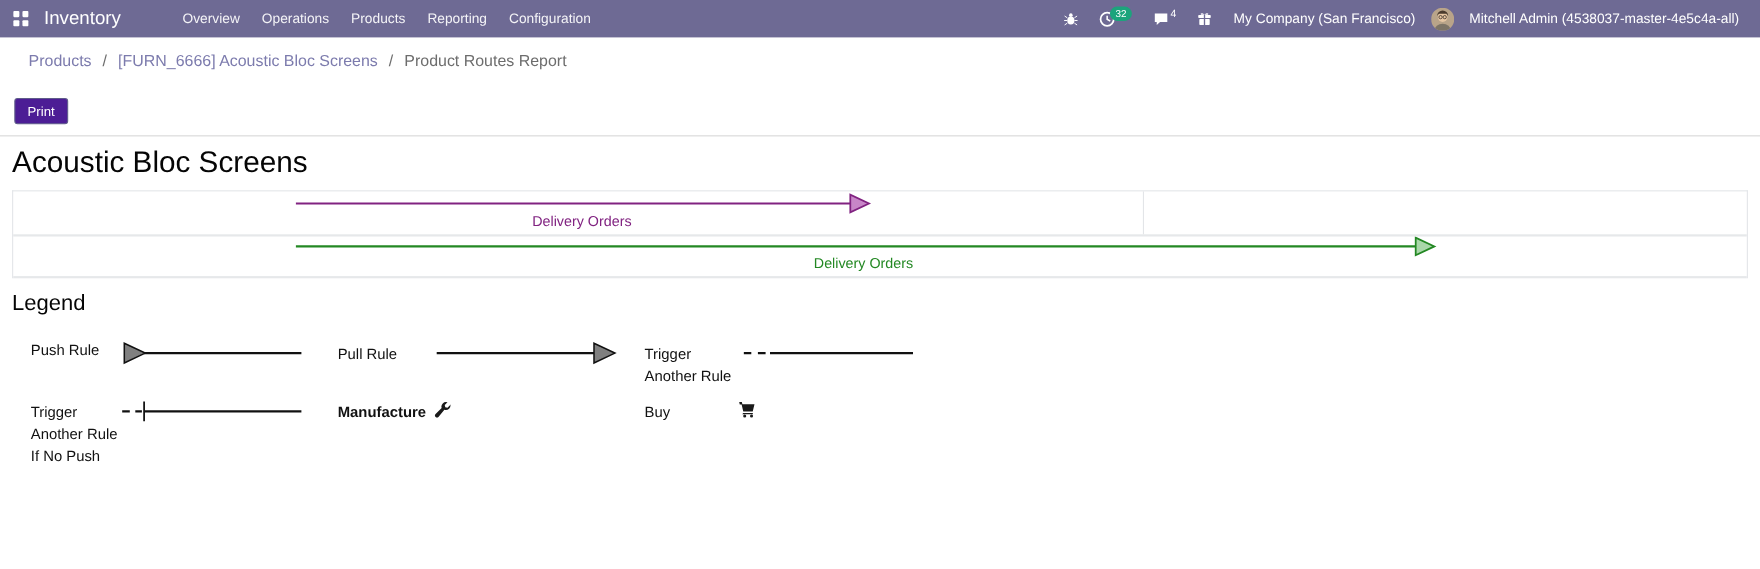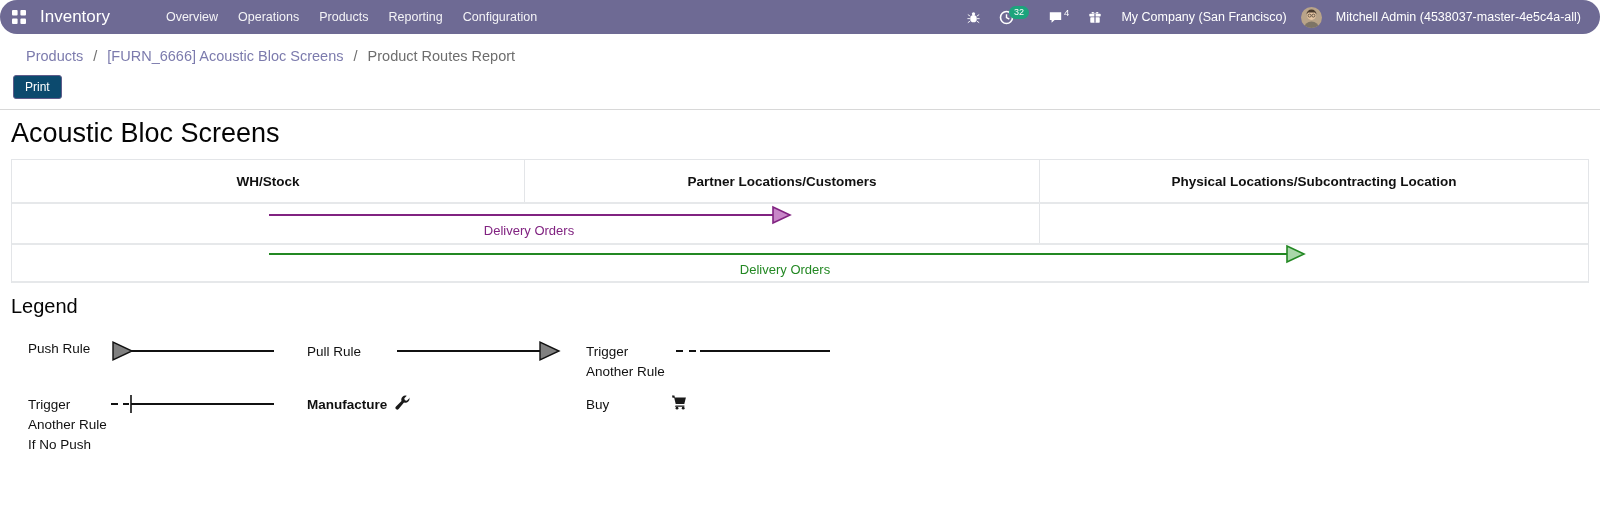--- a/index.html
+++ b/index.html
@@ -1,41 +1,41 @@
 <!DOCTYPE html>
 <html><head>
 <meta charset="utf-8">
 <style>
   * { box-sizing: border-box; margin: 0; padding: 0; }
   html,body { width:1600px; height:517px; overflow:hidden; background:#fff;
     font-family:"Liberation Sans", sans-serif; color:#212529; }
 
   
   .navbar { height:34px; background:#6e6a94; display:flex; align-items:center;
-    justify-content:space-between; color:#fff; padding:0 14px 0 0;border-radius:17px; }
+    justify-content:space-between; color:#fff; padding:0 14px 0 0; }
   .nav-left { display:flex; align-items:center; height:100%; }
   .apps-btn { width:38px; height:100%; display:flex; align-items:center; justify-content:center; cursor:pointer; }
   .app-name { font-size:17px; margin-left:2px; margin-right:48px; color:#fff; cursor:pointer; }
   .nav-menu { display:flex; align-items:center; gap:4px; height:100%; }
   .nav-item { font-size:12.5px; color:rgba(255,255,255,.92); padding:12px 8px; height:100%;
     display:flex; align-items:center; cursor:pointer; }
   .nav-right { display:flex; align-items:center; gap:9px; height:100%; font-size:12.5px; }
   .sys-btn { display:flex; align-items:center; padding:0 5px; height:100%; cursor:pointer; position:relative; }
   .badge-pill { background:#1ca47c; color:#fff; font-size:9px; line-height:11px; border-radius:8px;
     padding:1px 5px; margin-left:-5px; margin-top:-10px; font-weight:normal; }
   .msg-sup { font-size:9.5px; margin-left:1px; margin-top:-9px; }
   .company-name, .user-name { padding:0 5px; white-space:nowrap; cursor:pointer; }
   .avatar { width:21px; height:21px; border-radius:50%; overflow:hidden; flex:0 0 auto; }
 
   
   .breadcrumb { padding:14px 0 0 26px; font-size:14.5px; color:#6d6d6d; }
   .bc-link { color:#7c7bad; text-decoration:none; cursor:pointer; }
   .bc-sep { color:#6d6d6d; margin:0 6px; }
   .bc-current { color:#6d6d6d; }
-  .print-btn { display:inline-block; margin:11px 0 0 13px; background:#0c4a6e; border:1px solid #5f5c8a;
+  .print-btn { display:inline-block; margin:25px 0 0 13px; background:#4c1d95; border:1px solid #5f5c8a;
     color:#fff; font-size:12px; padding:4px 11px; border-radius:3px; cursor:pointer;
     font-family:"Liberation Sans", sans-serif; }
   .cp-separator { border:none; border-top:1px solid #d8d8d8; margin-top:10px; }
 
   
   .report-title { font-size:27px; font-weight:500; color:#050505; margin:8px 0 10px 11px; }
 
   .rt { margin-left:11px; width:1578px; border:1px solid #e3e5e8; border-bottom:none; }
   .rt-header { display:grid; grid-template-columns:513px 515px 1fr; border-bottom:2px solid #e6e8ea; }
   .rt-header > div { text-align:center; font-weight:bold; font-size:13.5px; padding:14px 4px 13px; color:#111; }
@@ -138,25 +138,20 @@
   <span class="bc-sep">/</span>
   <span class="bc-current">Product Routes Report</span>
 </div>
 <button class="print-btn">Print</button>
 <hr class="cp-separator">
 
 
 <h1 class="report-title">Acoustic Bloc Screens</h1>
 
 <div class="rt">
-  <div class="rt-header">
-    <div>WH/Stock</div>
-    <div>Partner Locations/Customers</div>
-    <div>Physical Locations/Subcontracting Location</div>
-  </div>
 
   <div class="rt-row1">
     <div class="cell-a">
       <svg class="arrow-svg" width="530" height="24" viewBox="0 0 530 24">
         <line x1="2" y1="11" x2="506" y2="11" stroke-width="2" stroke="#812381"></line>
         <polygon points="506,3 506,19 523,11" stroke-width="1.6" fill="#c886c8" stroke="#812381"></polygon>
       </svg>
       <div class="route-label purple">Delivery Orders</div>
     </div>
     <div></div>

